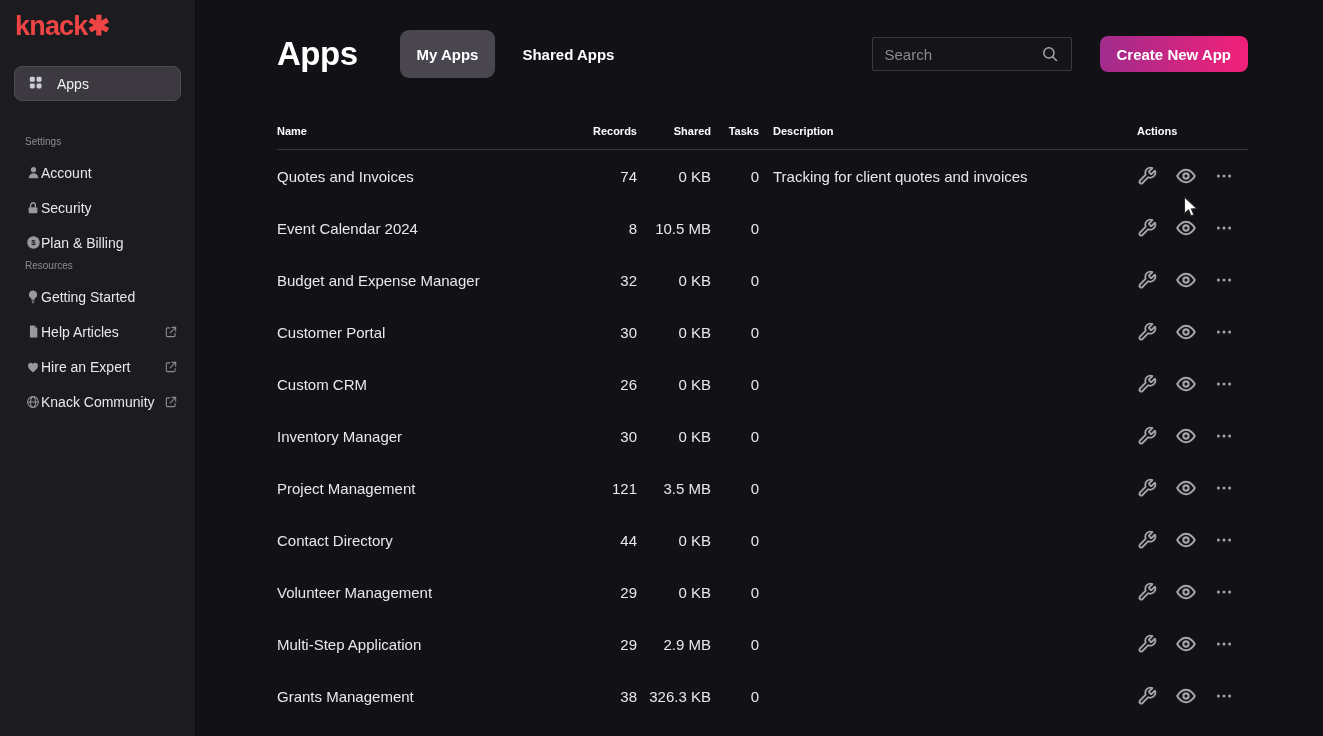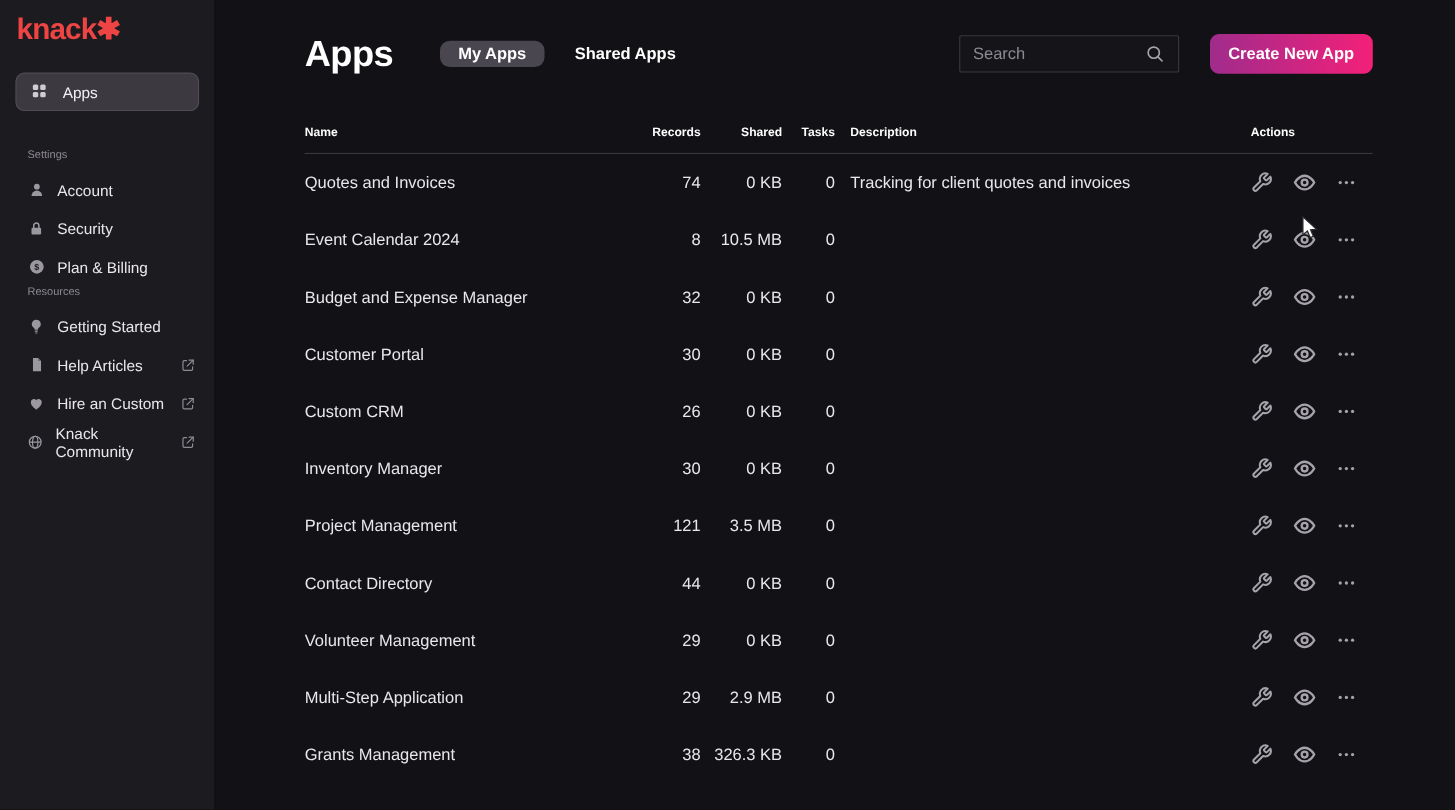--- a/index.html
+++ b/index.html
@@ -8,30 +8,30 @@
   .app { display:flex; height:100%; position:relative; }
 
   
   .sidebar { width:196px; flex-shrink:0; background:#1c1b1f; border-right:1px solid #0d0c0e; padding:8px 14px 0 14px; }
   .logo { color:#ef4444; font-size:27px; font-weight:bold; letter-spacing:-0.8px; margin:2px 0 0 1px; cursor:pointer; }
   .nav-pill { margin-top:24px; display:flex; align-items:center; gap:13px; height:35px; background:#3c3940; border:1px solid #504d55; border-radius:8px; padding:0 12px; color:#f2f1f4; font-size:14px; cursor:pointer; }
   .section-label { color:#8d8a92; font-size:10px; margin-left:11px; }
   .sec-settings { margin-top:35px; }
   .sec-resources { }
   .nav-items { margin-top:8px; }
-  .nav-item { display:flex; align-items:center; gap:11px; height:35px; padding:0 3px 0 11px; color:#e9e7ec; font-size:14px; cursor:pointer; border-radius:6px; }
+  .nav-item { display:flex; align-items:center; gap:0; height:35px; padding:0 3px 0 11px; color:#e9e7ec; font-size:14px; cursor:pointer; border-radius:6px; }
   .nav-item .it-icon { color:#9b98a0; display:flex; width:16px; justify-content:center; }
   .ext { margin-left:auto; color:#8d8a92; display:flex; }
 
   
   .main { flex:1; padding:0 75px 0 81px; }
   .topbar { margin-top:30px; display:flex; align-items:center; }
   .page-title { font-size:33px; font-weight:700; color:#ffffff; letter-spacing:-0.5px; }
   .tabs { margin-left:42px; display:flex; align-items:center; gap:10px; }
-  .tab { height:24px; padding:0 17px; border:none; border-radius:9px; background:transparent; color:#ffffff; font-size:15px; font-weight:700; font-family:inherit; cursor:pointer; }
+  .tab { height:48px; padding:0 17px; border:none; border-radius:9px; background:transparent; color:#ffffff; font-size:15px; font-weight:700; font-family:inherit; cursor:pointer; }
   .tab.active { background:#4a4650; }
   .spacer { flex:1; }
   .search { width:200px; height:34px; border:1px solid #3b393f; border-radius:2px; background:rgba(255,255,255,0.015); display:flex; align-items:center; padding:0 12px; gap:8px; }
   .search input { flex:1; min-width:0; background:transparent; border:none; outline:none; color:#edebef; font-size:15px; font-family:inherit; }
   .search input::placeholder { color:#8d8a92; }
   .search .mag { color:#a7a4ab; display:flex; cursor:pointer; }
   .create-btn { margin-left:28px; height:36px; padding:0 17px; border:none; border-radius:8px; background:linear-gradient(90deg,#a02c8c,#f32079); color:#ffffff; font-size:15px; font-weight:700; font-family:inherit; cursor:pointer;text-align:center; }
 
   
   .table { margin-top:34px; }
@@ -128,21 +128,21 @@
                 <path d="M10.5 13.5L20 4"></path>
               </svg>
           </span>
         </div>
         <div class="nav-item">
           <span class="it-icon">
             <svg width="14" height="13" viewBox="0 0 24 22" fill="currentColor">
                 <path d="M12 21S3.5 15.4 3.5 9.8A4.7 4.7 0 0 1 12 6.5a4.7 4.7 0 0 1 8.5 3.3C20.5 15.4 12 21 12 21z"></path>
               </svg>
           </span>
-          <span>Hire an Custom</span>
+          <span>Hire an Expert</span>
           <span class="ext">
             <svg width="14" height="14" viewBox="0 0 24 24" fill="none" stroke="currentColor" stroke-width="1.9" stroke-linecap="round" stroke-linejoin="round">
                 <path d="M9.5 5H6a2 2 0 0 0-2 2v11a2 2 0 0 0 2 2h11a2 2 0 0 0 2-2v-3.5"></path>
                 <path d="M13.5 4H20v6.5"></path>
                 <path d="M10.5 13.5L20 4"></path>
               </svg>
           </span>
         </div>
         <div class="nav-item">
           <span class="it-icon">

